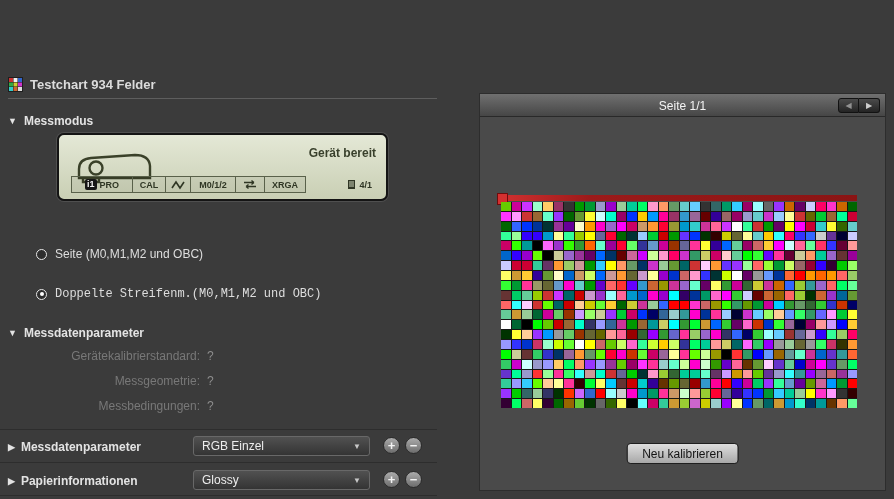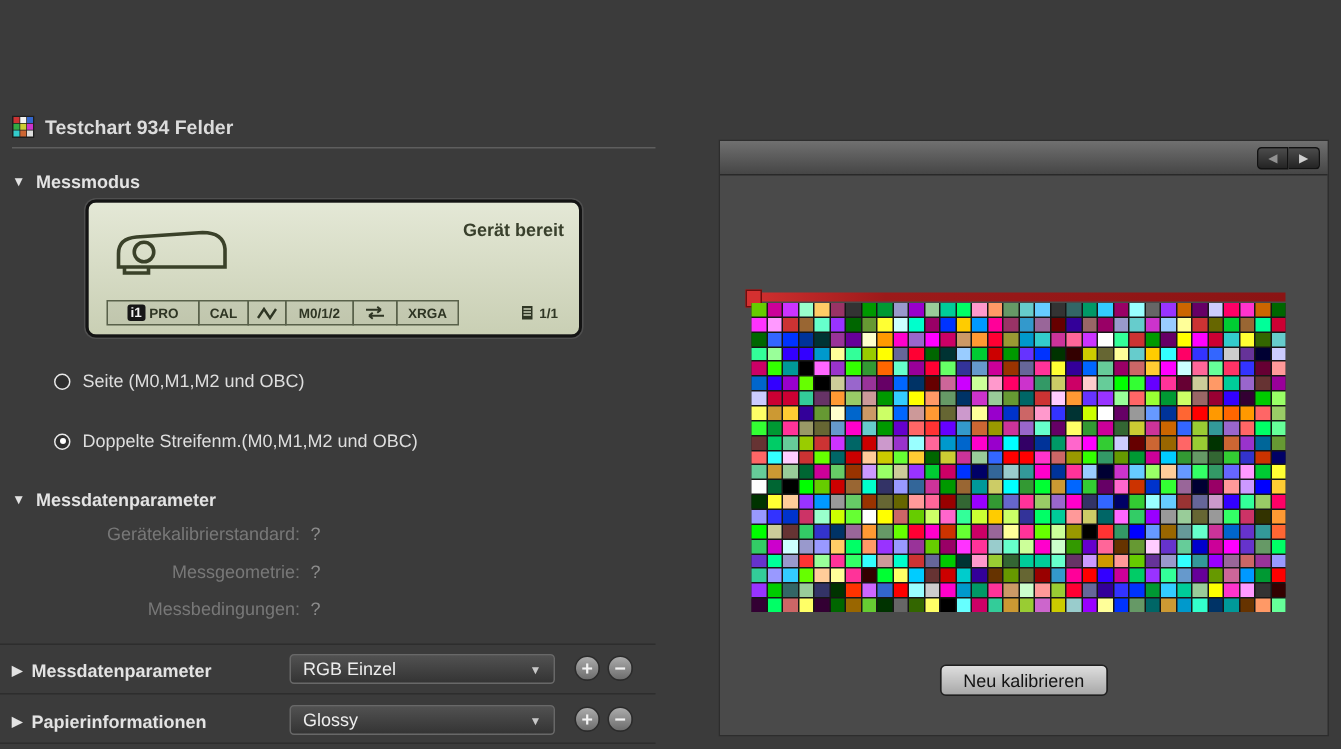--- a/index.html
+++ b/index.html
@@ -35,21 +35,21 @@
   .section-header {
     position:absolute; display:flex; align-items:center; gap:7px;
     font-size:12px; font-weight:bold; color:#e3e3e3; cursor:default;
   }
   .sh-messmodus  { left:8px; top:114px; }
   .sh-messdaten  { left:8px; top:326px; }
   .tri { font-size:9px; color:#e3e3e3; line-height:1; }
 
   
   .lcd {
-    position:absolute; left:57px; top:133px; width:331px; height:92px;
+    position:absolute; left:57px; top:133px; width:331px; height:68px;
     border:2px solid #141414; border-radius:7px;
     background:linear-gradient(180deg,#e4e8d6,#c9cfb4);
     box-shadow:0 0 0 1px rgba(255,255,255,.10);
   }
   .lcd-status { position:absolute; right:10px; top:11px; font-size:12px; font-weight:bold; color:#39402c; }
   .device-svg { position:absolute; left:10px; top:10px; }
   .lcd-bar { position:absolute; left:12px; right:14px; bottom:6px; height:17px; display:flex; align-items:stretch; }
   .lcd-cell {
     border:1px solid #59614a; margin-left:-1px;
     display:flex; align-items:center; justify-content:center;
@@ -57,21 +57,21 @@
     background:rgba(0,0,0,.05); padding:0 3px;
   }
   .lcd-cell:first-child { margin-left:0; }
   .cell-pro { width:62px; } .cell-cal { width:34px; } .cell-sq { width:26px; }
   .cell-m012 { width:46px; } .cell-arr { width:30px; } .cell-xrga { width:42px; }
   .i1-badge { background:#161616; color:#f4f4f4; border-radius:2px; padding:1px 2px; font-size:9px; font-weight:bold; margin-right:3px; line-height:1; }
   .lcd-page { margin-left:auto; display:flex; align-items:center; gap:3px; font-size:9px; font-weight:bold; color:#2f3624; }
 
   
   .radio-row { position:absolute; left:36px; height:14px; display:flex; align-items:center; gap:8px; cursor:default; }
-  .r1 { top:247px; } .r2 { top:267px; } .r3 { top:287px; }
+  .r1 { top:247px; } .r2 { top:267px; } .r3 { top:287px;font-family:Liberation Mono, monospace; }
   .radio {
     width:11px; height:11px; flex:none; border-radius:50%;
     border:1px solid #e8e8e8; background:#2e2e2e; position:relative;
   }
   .radio .dot { display:none; position:absolute; left:2.5px; top:2.5px; width:4px; height:4px; border-radius:50%; background:#ffffff; }
   .radio-row.selected .dot { display:block; }
   .radio-label { font-size:12px; color:#dedede; white-space:nowrap; }
 
   
   .param-row { position:absolute; left:40px; display:flex; align-items:baseline; }
@@ -203,21 +203,21 @@
           </svg>
       </div>
       <div class="lcd-cell cell-xrga">XRGA</div>
       <div class="lcd-page">
         <svg width="9" height="11" viewBox="0 0 9 11">
           <rect x="1" y="1" width="7" height="9" fill="#2f3624"></rect>
           <line x1="2" y1="3" x2="7" y2="3" stroke="#cdd3ba" stroke-width="1"></line>
           <line x1="2" y1="5" x2="7" y2="5" stroke="#cdd3ba" stroke-width="1"></line>
           <line x1="2" y1="7" x2="7" y2="7" stroke="#cdd3ba" stroke-width="1"></line>
         </svg>
-        <span>1/1</span>
+        <span>4/1</span>
       </div>
     </div>
   </div>
 
   <div class="radio-row r1">
     <span class="radio"></span>
     <span class="radio-label">Seite (M0,M1,M2 und OBC)</span>
   </div>
   <div class="radio-row r3 selected">
     <span class="radio">
@@ -263,20 +263,21 @@
   <div class="dropdown dd2">
     <span>Glossy</span>
     <span class="dd-arrow">▼</span>
   </div>
   <div class="round-btn rb2a">+</div>
   <div class="round-btn rb2b">−</div>
   <div class="sep sep4"></div>
 
   <div class="panel">
     <div class="panel-header">
+      <div class="panel-title">Seite 1/1</div>
       <div class="nav">
         <div class="nav-btn left">
           <span class="nav-glyph dim">◀</span>
         </div>
         <div class="nav-btn right">
           <span class="nav-glyph">▶</span>
         </div>
       </div>
     </div>
     <div class="chart-wrap">

